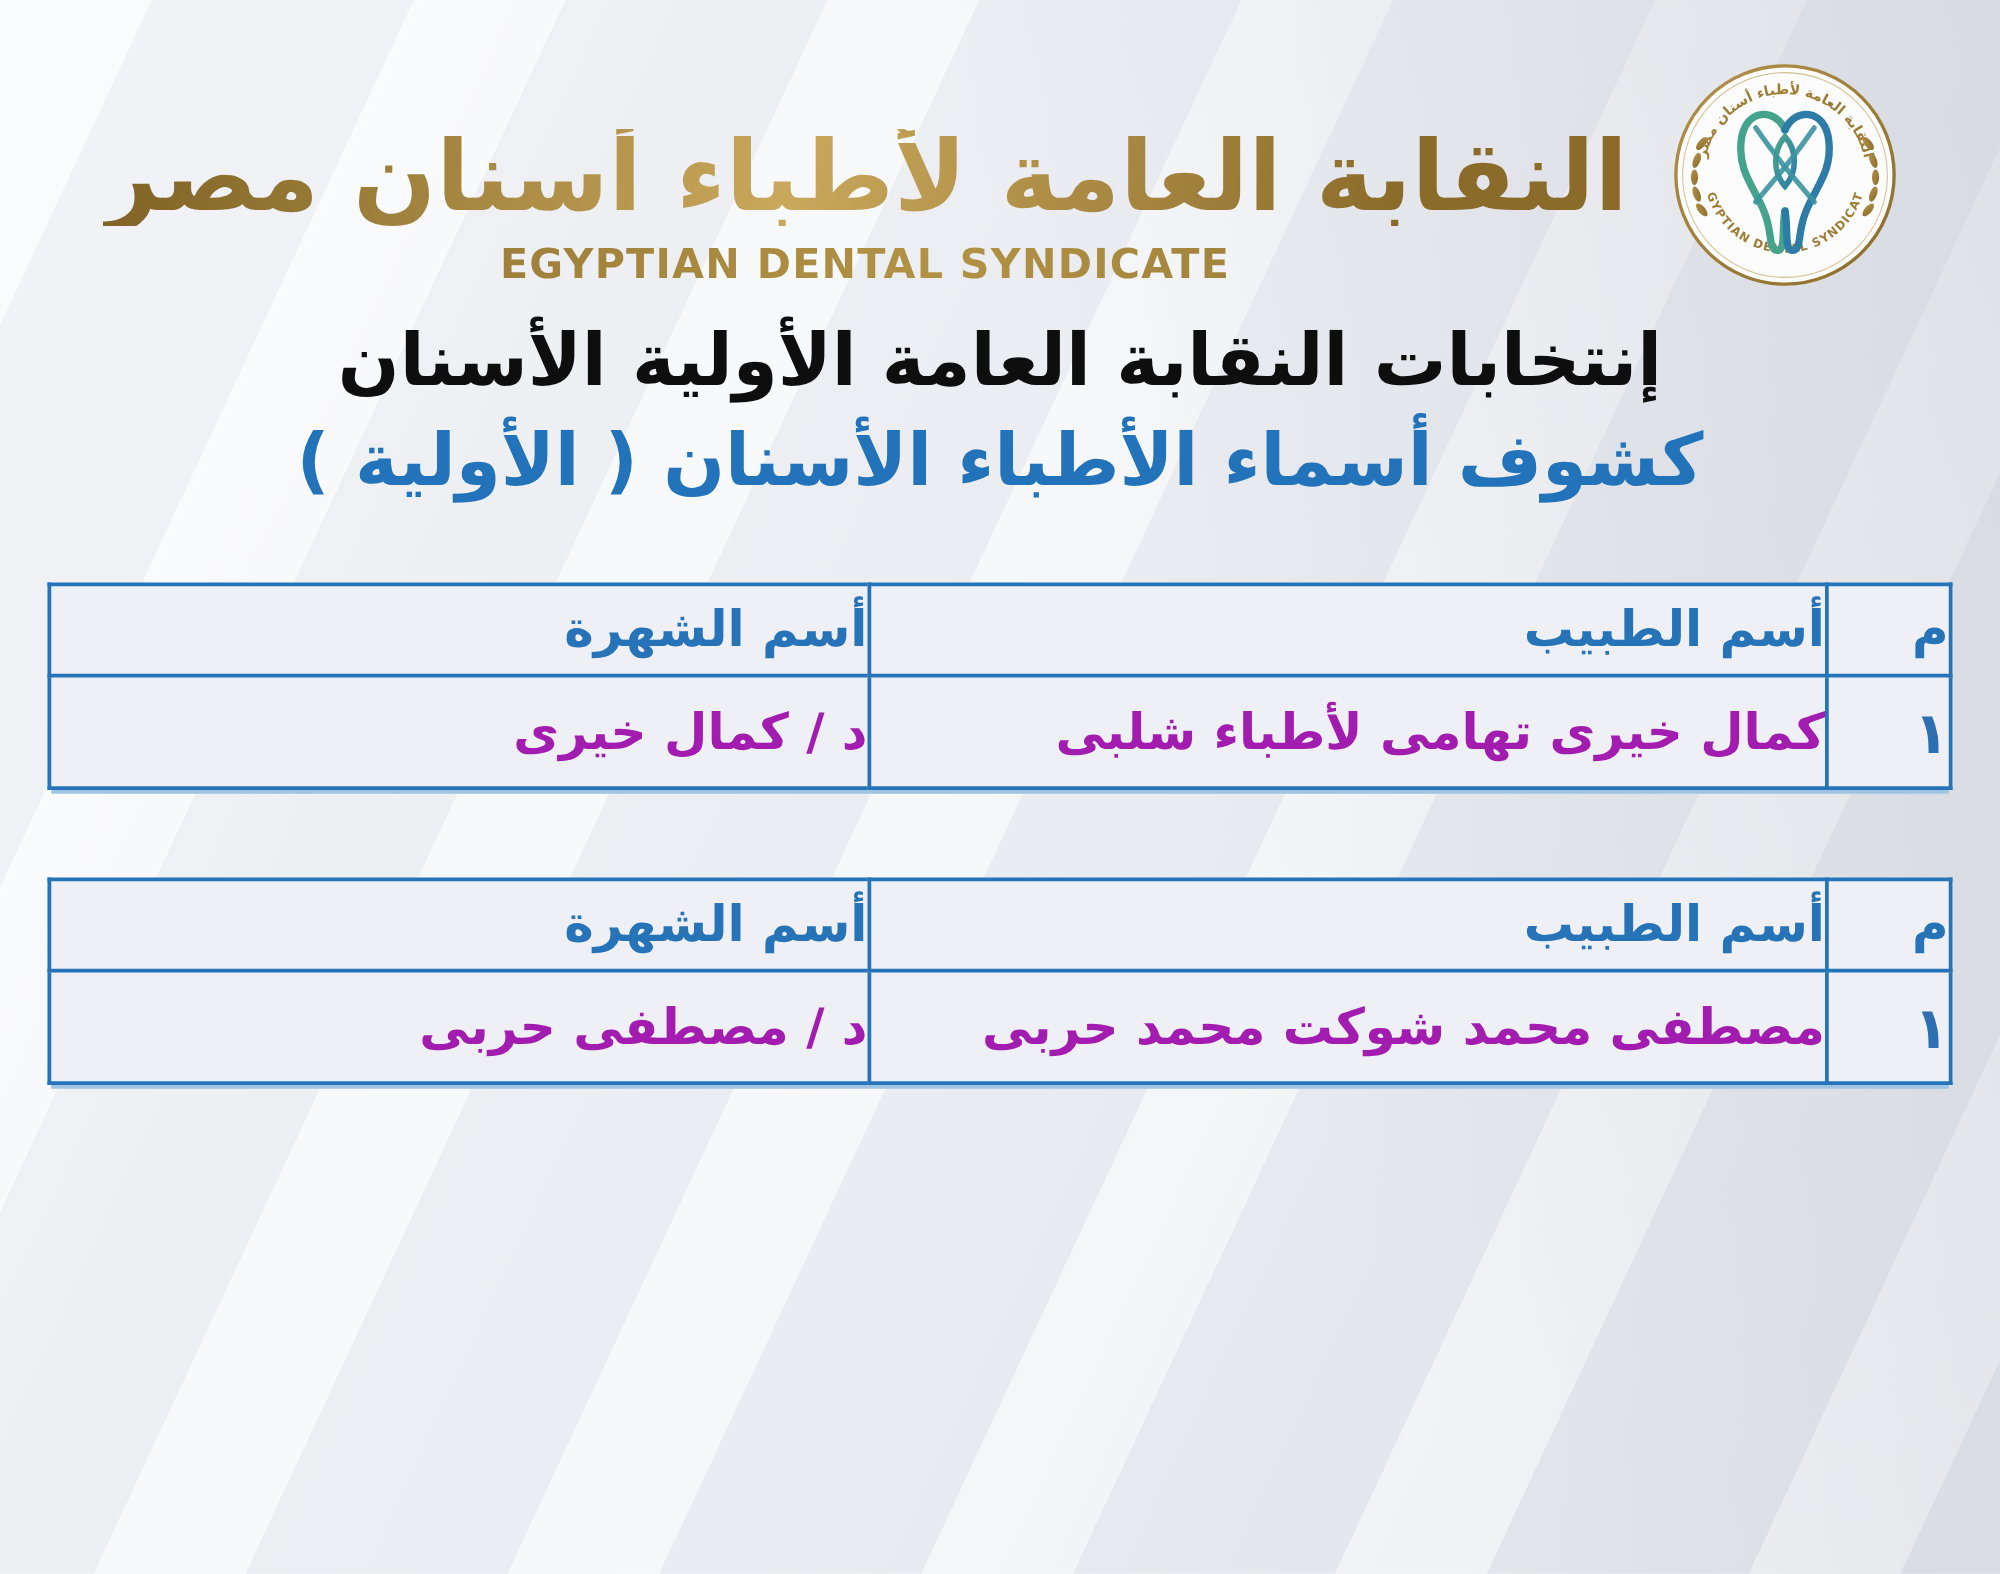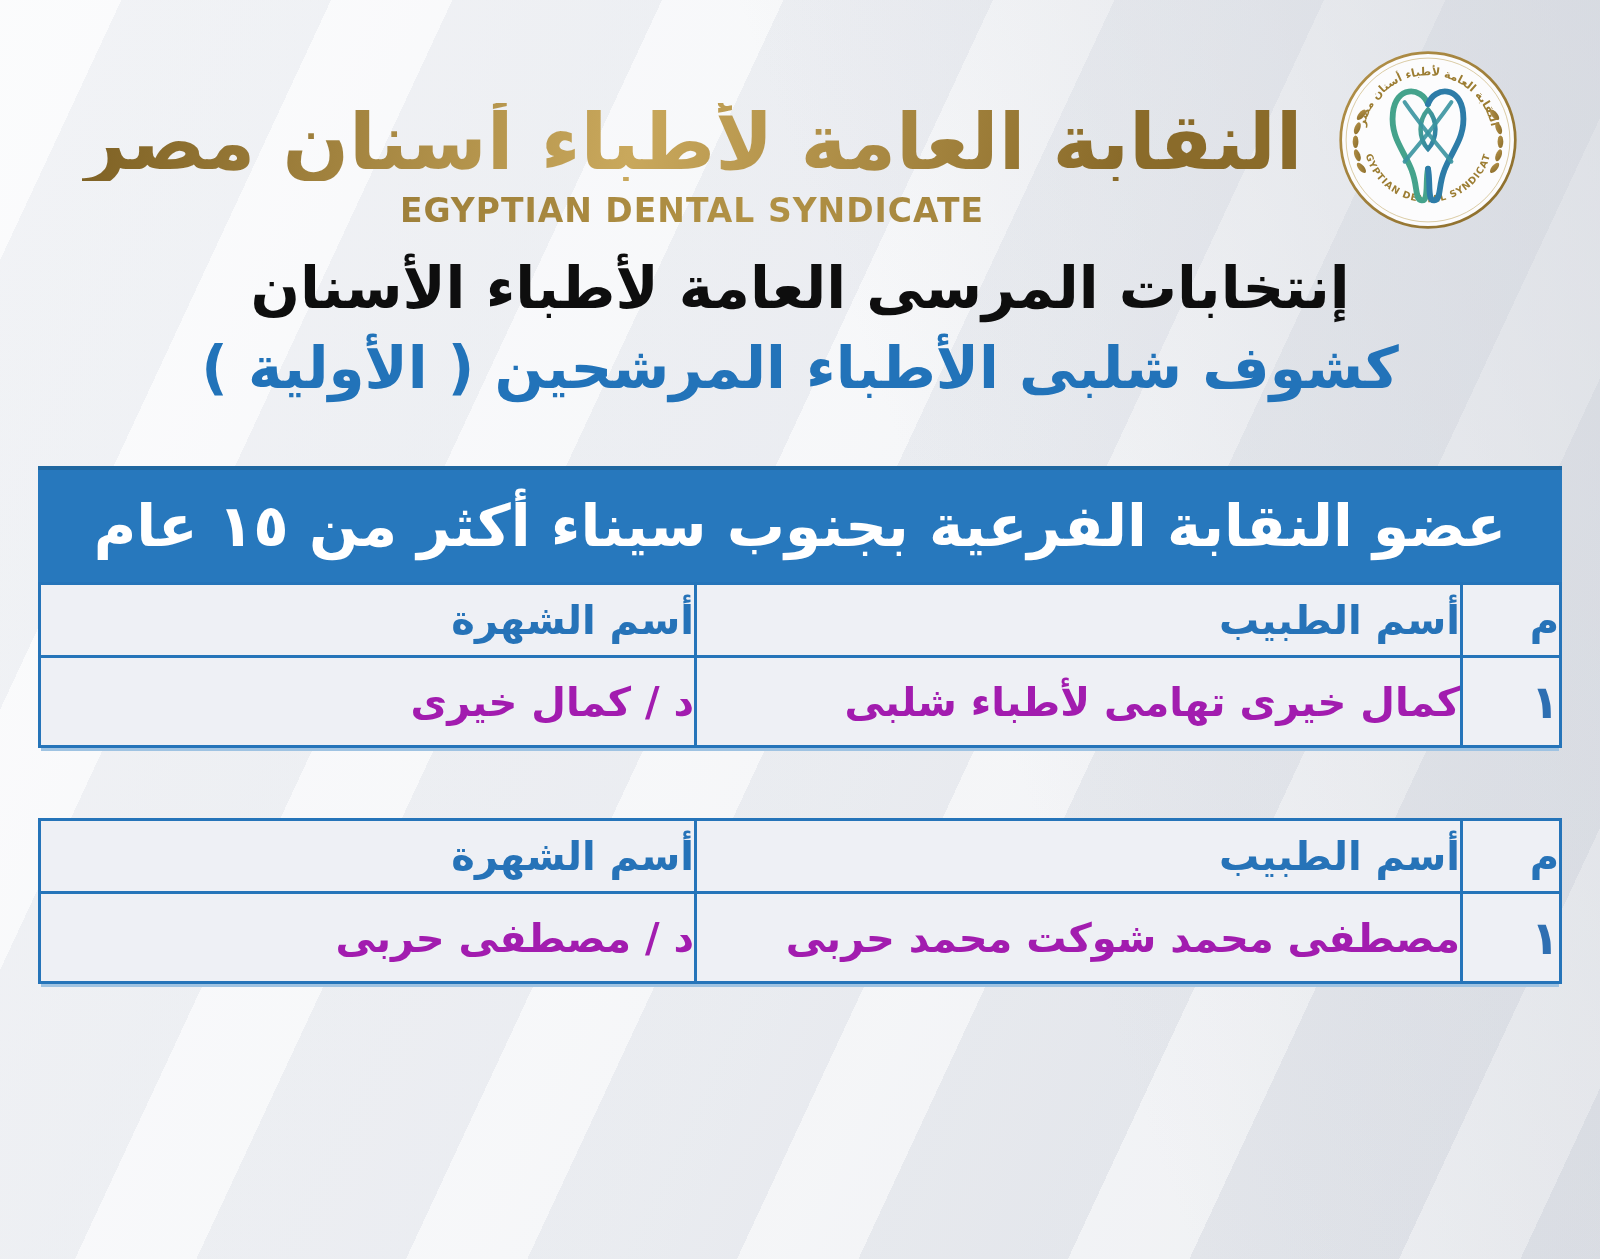--- a/index.html
+++ b/index.html
@@ -111,25 +111,24 @@
     <g fill="none" stroke-linecap="round">
       <path d="M100,60 C92,40 64,40 61,70 C58,98 74,112 82,134 C89,152 85,166 93,167 C101,168 97,146 100,132" stroke="#45a38c" stroke-width="6.5"></path>
       <path d="M100,60 C108,40 136,40 139,70 C142,98 126,112 118,134 C111,152 115,166 107,167 C99,168 103,146 100,132" stroke="#2d7ca8" stroke-width="6.5"></path>
       <path d="M100,66 C89,78 89,98 100,110 C111,98 111,78 100,66" stroke="url(#tealg)" stroke-width="5"></path>
       <path d="M74,58 C92,84 104,98 126,124" stroke="#3a94a0" stroke-width="4.5" opacity="0.9"></path>
       <path d="M126,58 C108,84 96,98 74,124" stroke="#3a94a0" stroke-width="4.5" opacity="0.9"></path>
     </g>
   </svg>
 </div>
 
-<div class="title-main">إنتخابات المرسى العامة لأطباء الأسنان</div>
-<div class="title-sub">كشوف شلبى الأطباء المرشحين ( الأولية )</div>
+<div class="title-main">إنتخابات النقابة العامة الأولية الأسنان</div>
+<div class="title-sub">كشوف أسماء الأطباء الأسنان ( الأولية )</div>
 
 <div class="table-card first">
-  <div class="band">عضو النقابة الفرعية بجنوب سيناء أكثر من ١٥ عام</div>
   <table>
     <colgroup>
         <col class="c-num">
         <col class="c-doctor">
         <col class="c-alias">
       </colgroup>
     <thead>
       <tr>
         <th>م</th>
         <th>أسم الطبيب</th>

